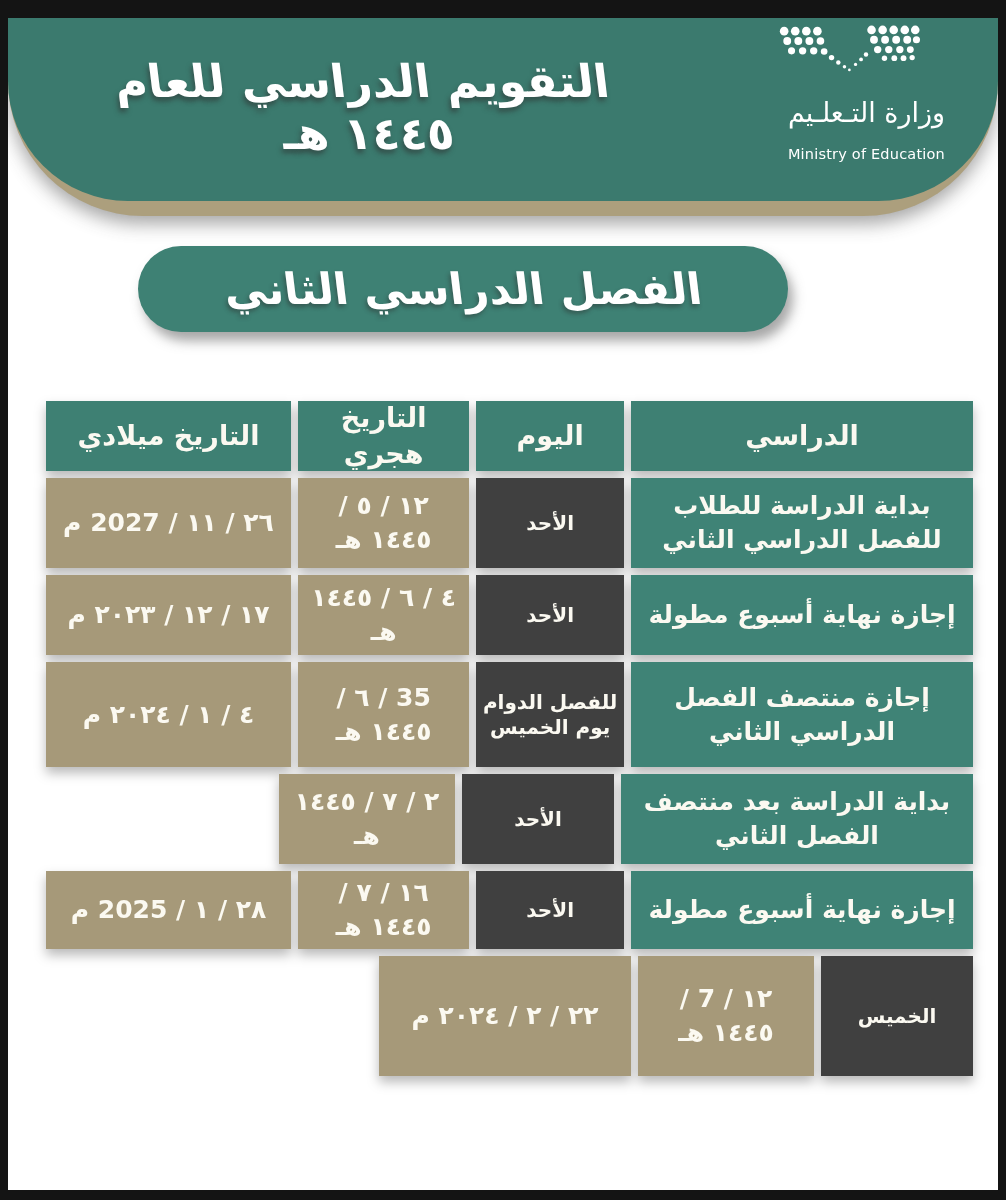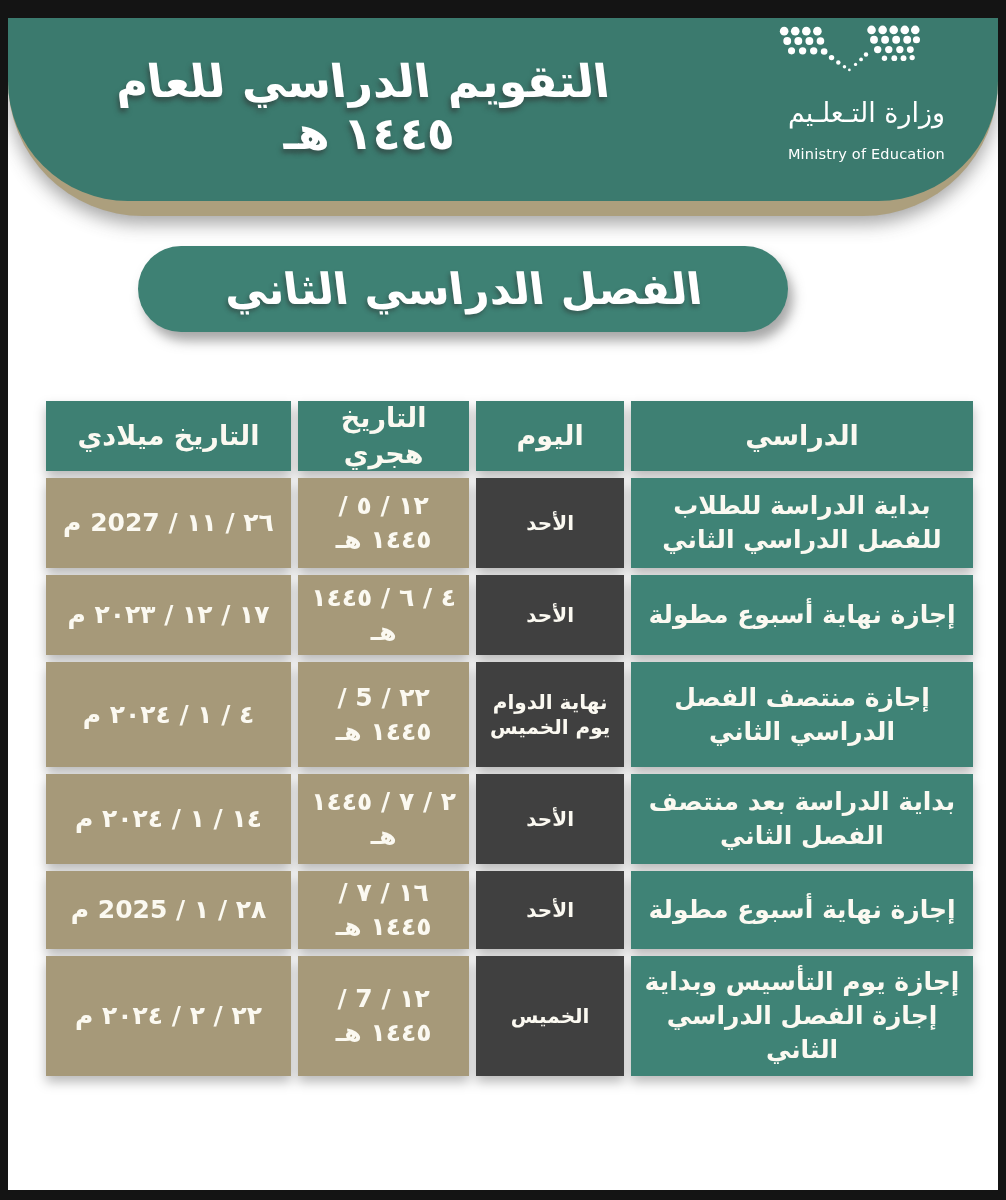--- a/index.html
+++ b/index.html
@@ -161,40 +161,38 @@
 
     <div class="trow r2">
       <div class="cell c-subject">إجازة نهاية أسبوع مطولة</div>
       <div class="cell c-day">الأحد</div>
       <div class="cell c-hijri">٤ / ٦ / ١٤٤٥ هـ</div>
       <div class="cell c-greg">١٧ / ١٢ / ٢٠٢٣ م</div>
     </div>
 
     <div class="trow r3">
       <div class="cell c-subject">إجازة منتصف الفصل الدراسي الثاني</div>
-      <div class="cell c-day">نهاية الدوام يوم الخميس</div>
-      <div class="cell c-hijri">٢٢ / 5 / ١٤٤٥ هـ</div>
+      <div class="cell c-day">للفصل الدوام يوم الخميس</div>
+      <div class="cell c-hijri">35 / ٦ / ١٤٤٥ هـ</div>
       <div class="cell c-greg">٤ / ١ / ٢٠٢٤ م</div>
     </div>
 
     <div class="trow r4">
       <div class="cell c-subject">بداية الدراسة بعد منتصف الفصل الثاني</div>
       <div class="cell c-day">الأحد</div>
       <div class="cell c-hijri">٢ / ٧ / ١٤٤٥ هـ</div>
-      <div class="cell c-greg">١٤ / ١ / ٢٠٢٤ م</div>
     </div>
 
     <div class="trow r5">
       <div class="cell c-subject">إجازة نهاية أسبوع مطولة</div>
       <div class="cell c-day">الأحد</div>
       <div class="cell c-hijri">١٦ / ٧ / ١٤٤٥ هـ</div>
       <div class="cell c-greg">٢٨ / ١ / 2025 م</div>
     </div>
 
     <div class="trow r6">
-      <div class="cell c-subject">إجازة يوم التأسيس وبداية إجازة الفصل الدراسي الثاني</div>
       <div class="cell c-day">الخميس</div>
       <div class="cell c-hijri">١٢ / 7 / ١٤٤٥ هـ</div>
       <div class="cell c-greg">٢٢ / ٢ / ٢٠٢٤ م</div>
     </div>
 
   </div>
 </div>
 
 </body></html>

